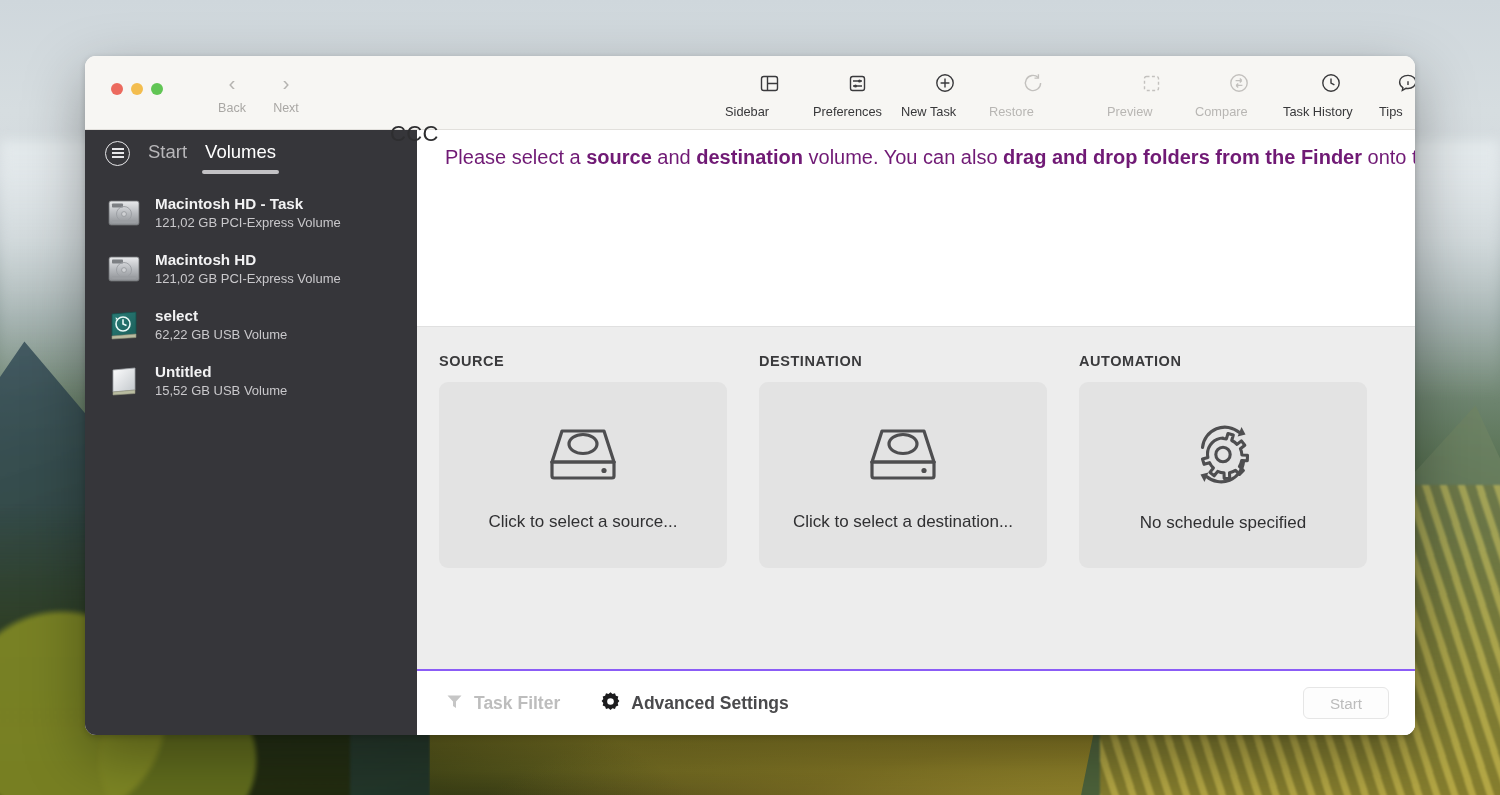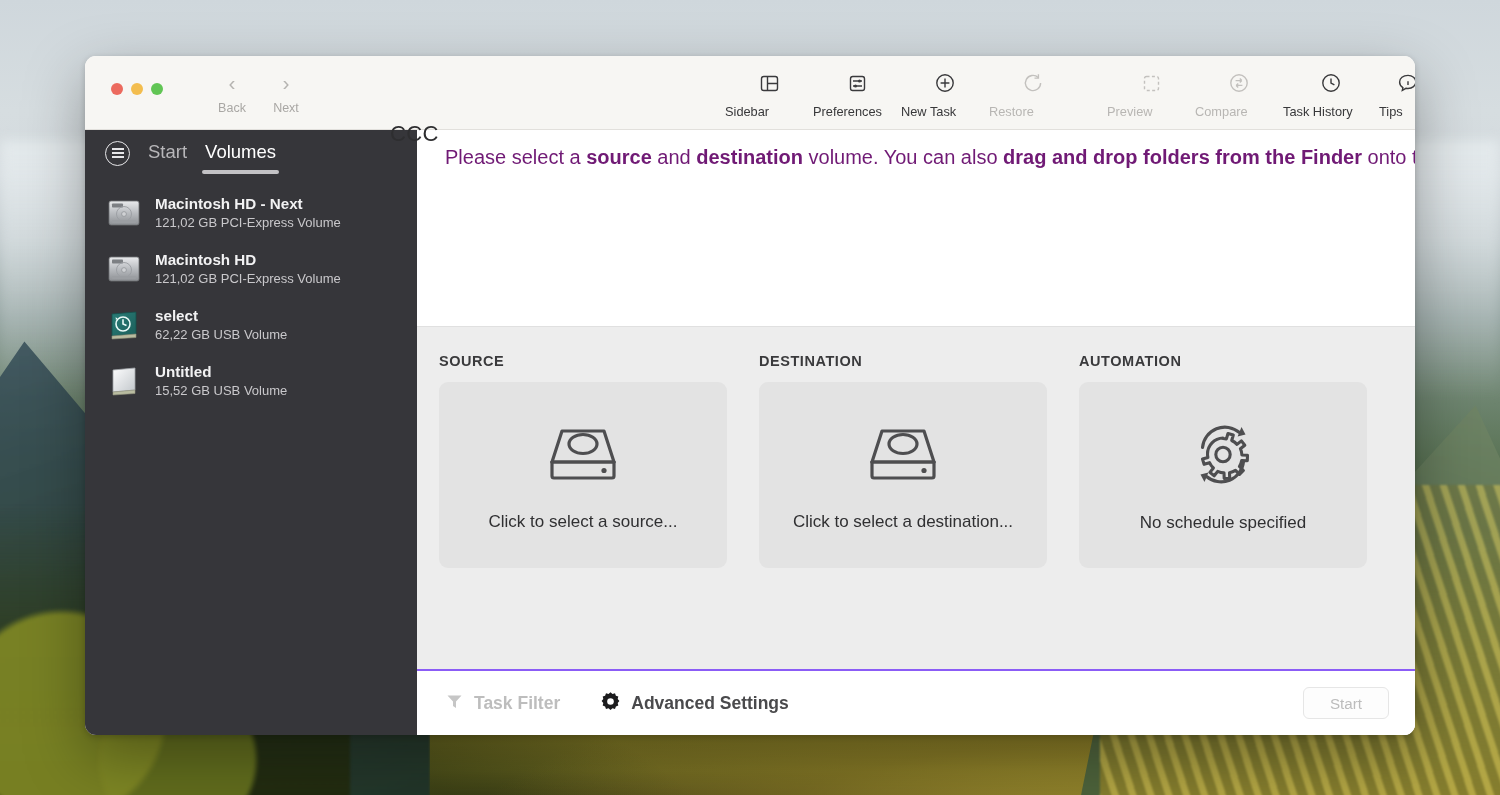--- a/index.html
+++ b/index.html
@@ -524,21 +524,21 @@
                 </linearGradient>
               </defs>
               <rect x="4" y="5" width="30" height="24" rx="2" fill="url(#idg)" stroke="#6e7174" stroke-width="0.8"></rect>
               <rect x="7" y="7.5" width="11" height="4" rx="0.8" fill="#7d8084"></rect>
               <circle cx="19" cy="18" r="7.5" fill="none" stroke="#9a9da1" stroke-width="0.9"></circle>
               <circle cx="19" cy="18" r="2.4" fill="#cfd1d4" stroke="#8c8f93" stroke-width="0.7"></circle>
               <rect x="7" y="24" width="24" height="3" rx="0.7" fill="#9b9ea2"></rect>
             </svg>
           </div>
           <div class="vtext">
-            <div class="vname">Macintosh HD - Next</div>
+            <div class="vname">Macintosh HD - Task</div>
             <div class="vsub">121,02 GB PCI-Express Volume</div>
           </div>
         </div>
 
         <div class="vol">
           <div class="disk-ico">
             <svg width="38" height="34" viewBox="0 0 38 34">
               <rect x="4" y="5" width="30" height="24" rx="2" fill="url(#idg)" stroke="#6e7174" stroke-width="0.8"></rect>
               <rect x="7" y="7.5" width="11" height="4" rx="0.8" fill="#7d8084"></rect>
               <circle cx="19" cy="18" r="7.5" fill="none" stroke="#9a9da1" stroke-width="0.9"></circle>

